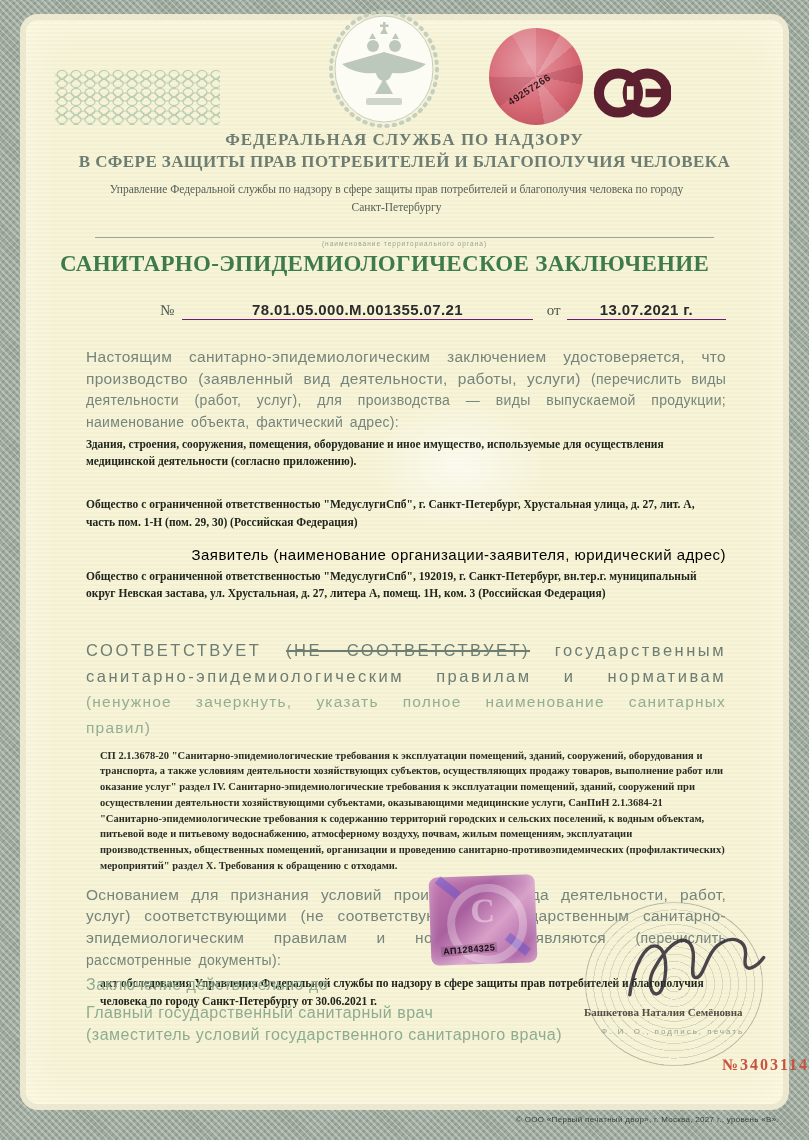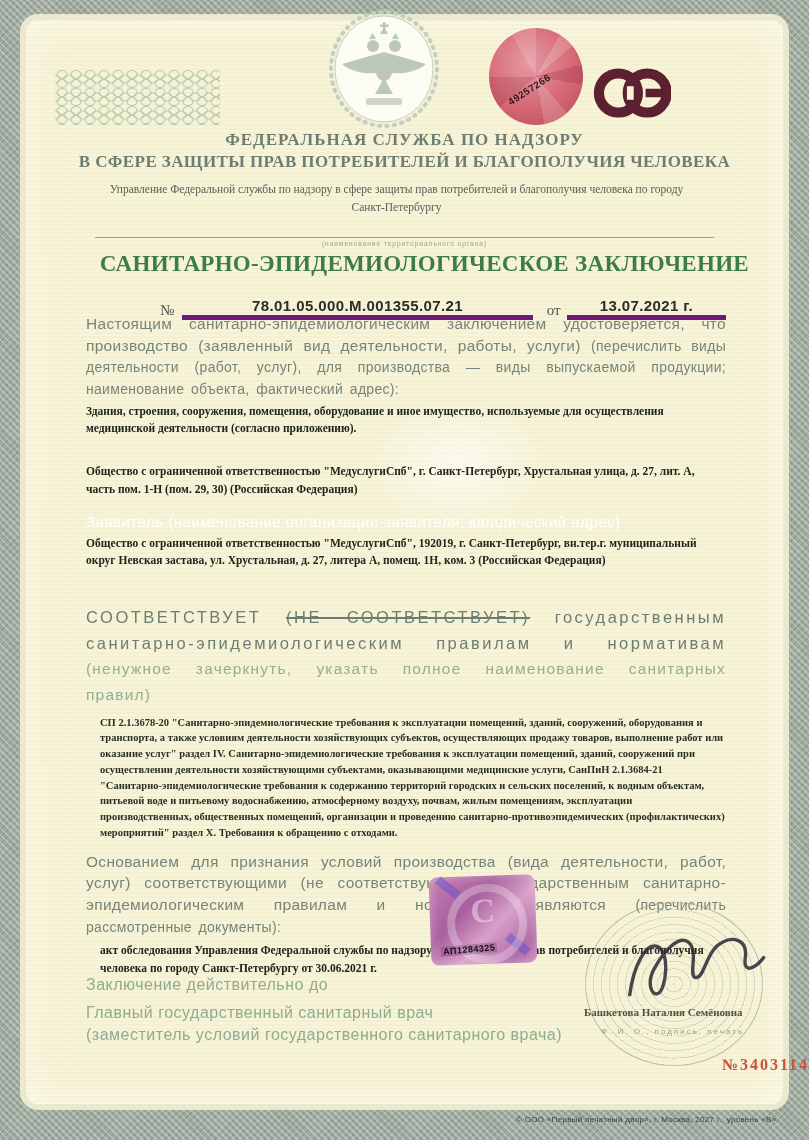--- a/index.html
+++ b/index.html
@@ -34,42 +34,42 @@
   
   .hdr{position:absolute;left:60px;right:60px;text-align:center;
         font-family:"Liberation Serif","DejaVu Serif",serif;font-weight:bold;color:#6e7d72;}
   .hdr1{top:130px;font-size:17px;letter-spacing:1px;}
   .hdr2{top:152px;font-size:17px;letter-spacing:.4px;}
   .dept{position:absolute;left:100px;right:116px;top:181px;text-align:center;
         font-family:"Liberation Serif","DejaVu Serif",serif;font-size:11.5px;line-height:1.55;color:#555f56;}
   .rule{position:absolute;left:95px;right:95px;top:237px;height:1px;background:#9aa59a;}
   .rule-caption{position:absolute;left:95px;right:95px;top:240px;text-align:center;
         font-size:6.5px;color:#97a497;letter-spacing:1px;}
-  .title{position:absolute;left:60px;right:60px;top:251px;text-align:right;
+  .title{position:absolute;left:60px;right:60px;top:251px;text-align:left;
         font-family:"Liberation Serif","DejaVu Serif",serif;font-weight:bold;font-size:23px;
         color:#3d7a4c;letter-spacing:.3px;}
   
   .numrow{position:absolute;left:86px;right:83px;top:296px;height:24px;display:flex;align-items:flex-end;}
   .numrow .lbl{font-family:"Liberation Serif","DejaVu Serif",serif;font-size:15px;color:#4a554c;padding:0 8px 1px 0;}
   .numrow .lbl-no{padding-left:74px;}
-  .numrow .cell{border-bottom:5px solid #701a75;text-align:center;
+  .numrow .cell{border-bottom:1px solid #701a75;text-align:center;
         font-weight:bold;font-size:15px;color:#2b2b2b;letter-spacing:.4px;padding-bottom:1px;}
   .numrow .c1{flex:2.2;}
   .numrow .c2{flex:1;text-align:center;}
   .numrow .lbl-ot{padding:0 6px 1px 14px;}
   
-  .content{position:absolute;left:86px;right:83px;top:313px;}
+  .content{position:absolute;left:86px;right:83px;top:346px;}
   .p-big{font-size:15.5px;line-height:1.4;color:#76857b;text-align:justify;
         letter-spacing:.3px;word-spacing:2.5px;margin:0 0 3px;}
   .p-big .note{font-size:14px;}
   .p-small{font-family:"Liberation Serif","DejaVu Serif",serif;font-weight:bold;
         font-size:11.5px;line-height:1.5;color:#20261d;margin:0;}
   .m-objdesc{margin-bottom:26px;}
   .m-objaddr{margin-bottom:15px;}
-  .applicant-label{font-size:15px;color:#ffffff;letter-spacing:.5px;margin:0 0 5px;}
+  .applicant-label{font-size:15px;color:#000000;letter-spacing:.5px;margin:0 0 5px;text-align:right;}
   .m-appval{margin-bottom:36px;}
   .compliance{font-size:16.5px;line-height:1.55;color:#6d7d72;letter-spacing:2.5px;
         word-spacing:6px;text-align:justify;margin:0 0 7px;}
   .compliance .strike{text-decoration:line-through;text-decoration-thickness:2px;}
   .compliance .note{color:#94ae94;letter-spacing:1.2px;font-size:15.5px;}
   .regs{font-family:"Liberation Serif","DejaVu Serif",serif;font-weight:bold;font-size:10.5px;
         line-height:1.5;color:#2a2f26;margin:0 0 10px 14px;}
   .m-basis{margin-bottom:5px;}
   .docs{margin-left:14px;}
   

